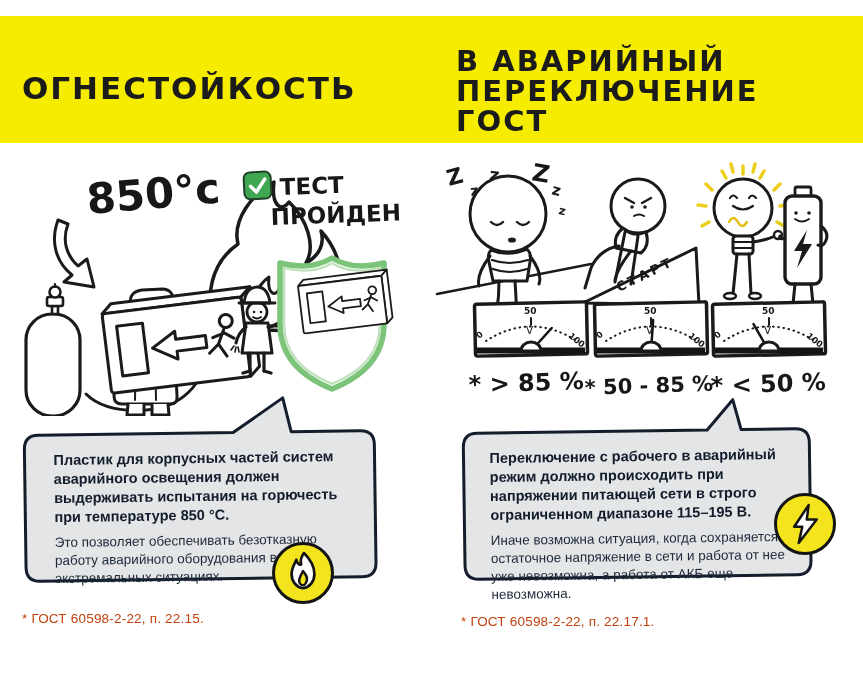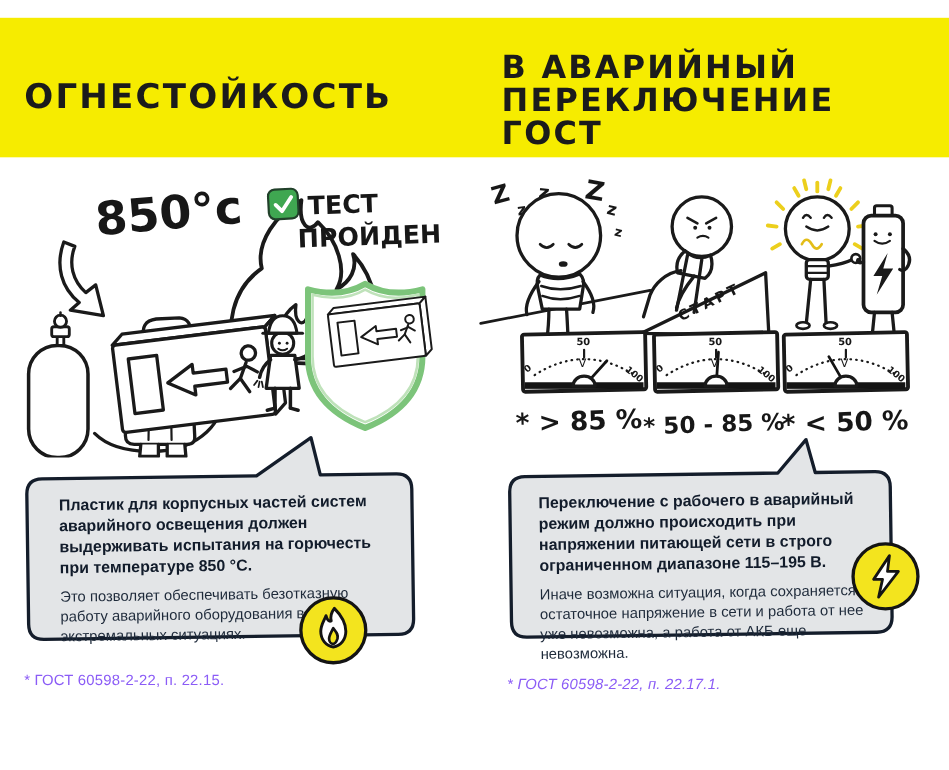--- a/index.html
+++ b/index.html
@@ -31,23 +31,23 @@
   #bubble-left .bubble-text{left:32px;top:52px;width:300px;}
   #bubble-right{left:460px;top:383px;width:356px;height:186px;}
   #bubble-right .bubble-text{left:30px;top:48px;width:318px;}
   
   .badge{position:absolute;width:62px;height:62px;border-radius:50%;
          background:#F3E41E;border:3.5px solid #141414;box-sizing:border-box;
          display:flex;align-items:center;justify-content:center;}
   #badge-flame{left:272px;top:526px;}
   #badge-bolt{left:774px;top:477px;}
   
-  .footnote{position:absolute;font-size:13.5px;color:#8b5cf6;letter-spacing:.2px;}
+  .footnote{position:absolute;font-size:13.5px;color:#c2410c;letter-spacing:.2px;}
   #footnote-left{left:22px;top:595px;}
-  #footnote-right{left:461px;top:598px;font-style:italic;}
+  #footnote-right{left:461px;top:598px;}
 </style>
 </head>
 <body>
 
 <div class="canvas">
 
   <header class="band">
     <h1 class="title left">ОГНЕСТОЙКОСТЬ</h1>
     <h1 class="title right">
       <span>В АВАРИЙНЫЙ</span>

